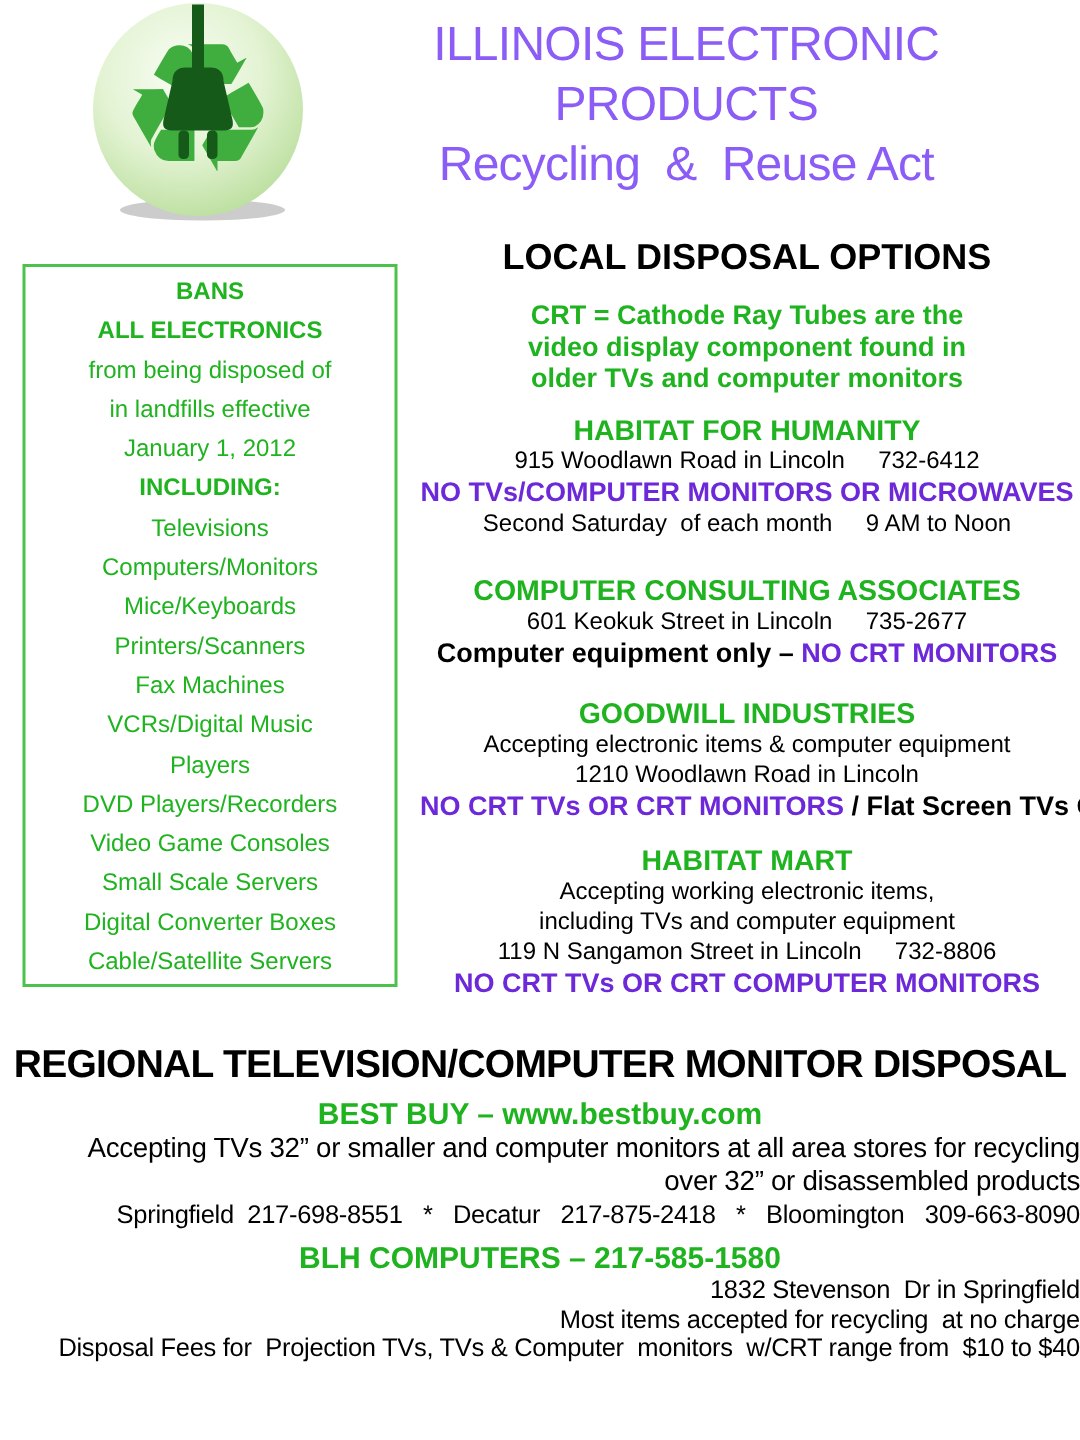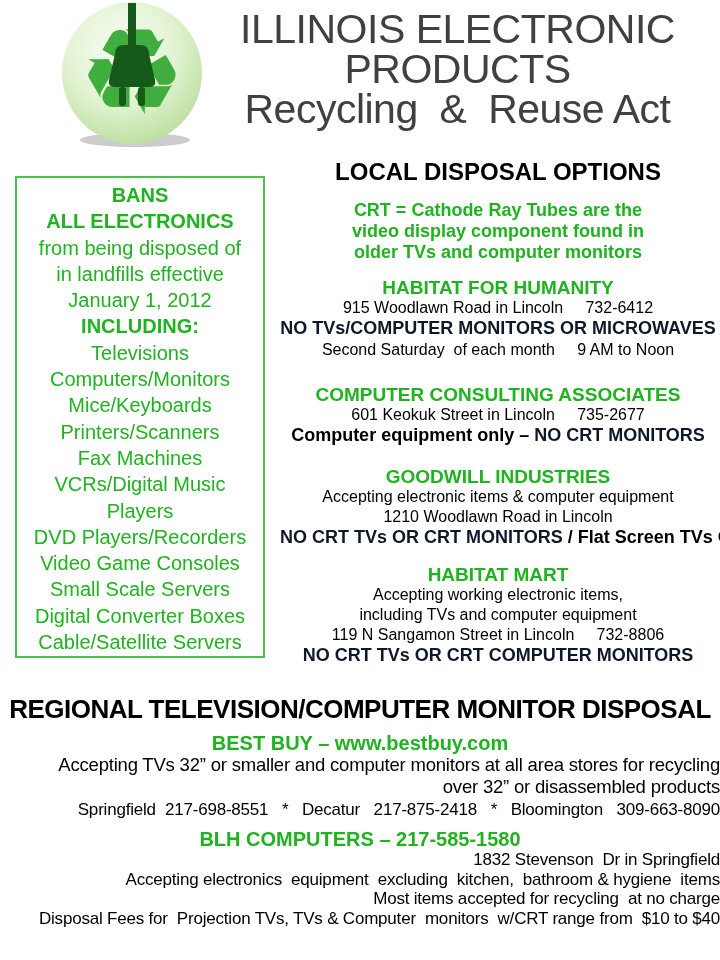--- a/index.html
+++ b/index.html
@@ -1,36 +1,36 @@
 <!DOCTYPE html>
 <html><head>
 <meta charset="utf-8">
 <style>
   html,body { margin:0; padding:0; background:#fff; }
   .page {
     position:relative; width:720px; height:960px; background:#ffffff;
     font-family:"Liberation Sans", sans-serif; color:#000; overflow:hidden;
   }
-  .red   { color:#0f172a; }
+  .red   { color:#6d28d9; }
   .b     { font-weight:bold; }
   .pre   { white-space:pre; }
 
   
   .logo { position:absolute; left:45px; top:0; width:175px; height:150px; }
   .title-block {
     position:absolute; left:225px; top:9px; width:465px;
-    text-align:center; font-size:41px; line-height:40px; color:#404040;
+    text-align:center; font-size:32px; line-height:40px; color:#8b5cf6;
     letter-spacing:-0.5px;
   }
 
   
   .bans-box {
     position:absolute; left:15px; top:176px; width:250px; height:482px;
     box-sizing:border-box; border:2px solid #4cc24c;
-    text-align:center; color:#1fb31f; font-size:20px; padding-top:4px;
+    text-align:center; color:#1fb31f; font-size:16px; padding-top:4px;
   }
   .bans-box .line { line-height:26.3px; white-space:pre; }
 
   
   .right-col { position:absolute; left:280px; top:158px; width:436px; text-align:center; }
   .local-title { font-size:24px; font-weight:bold; line-height:28px; }
   .crt-note { color:#1fb31f; font-weight:bold; font-size:18px; line-height:21px; margin-top:14px; }
   .org { margin-top:14px; }
   .org-name { color:#1fb31f; font-weight:bold; font-size:19px; line-height:21px; white-space:pre; }
   .org-line { font-size:16px; line-height:20px; white-space:pre; }
@@ -145,19 +145,18 @@
     <div class="vendor bestbuy">
       <div class="vendor-name">BEST BUY – www.bestbuy.com</div>
       <div class="vendor-line">Accepting TVs 32” or smaller and computer monitors at all area stores for recycling</div>
       <div class="vendor-line">over 32” or disassembled products</div>
       <div class="vendor-line small">Springfield  217-698-8551   *   Decatur   217-875-2418   *   Bloomington   309-663-8090</div>
     </div>
 
     <div class="vendor blh">
       <div class="vendor-name">BLH COMPUTERS – 217-585-1580</div>
       <div class="vendor-line">1832 Stevenson  Dr in Springfield</div>
-      <div class="vendor-line">Accepting electronics  equipment  excluding  kitchen,  bathroom &amp; hygiene  items</div>
       <div class="vendor-line">Most items accepted for recycling  at no charge</div>
       <div class="vendor-line">Disposal Fees for  Projection TVs, TVs &amp; Computer  monitors  w/CRT range from  $10 to $40</div>
     </div>
   </div>
 
 </div>
 
 </body></html>

